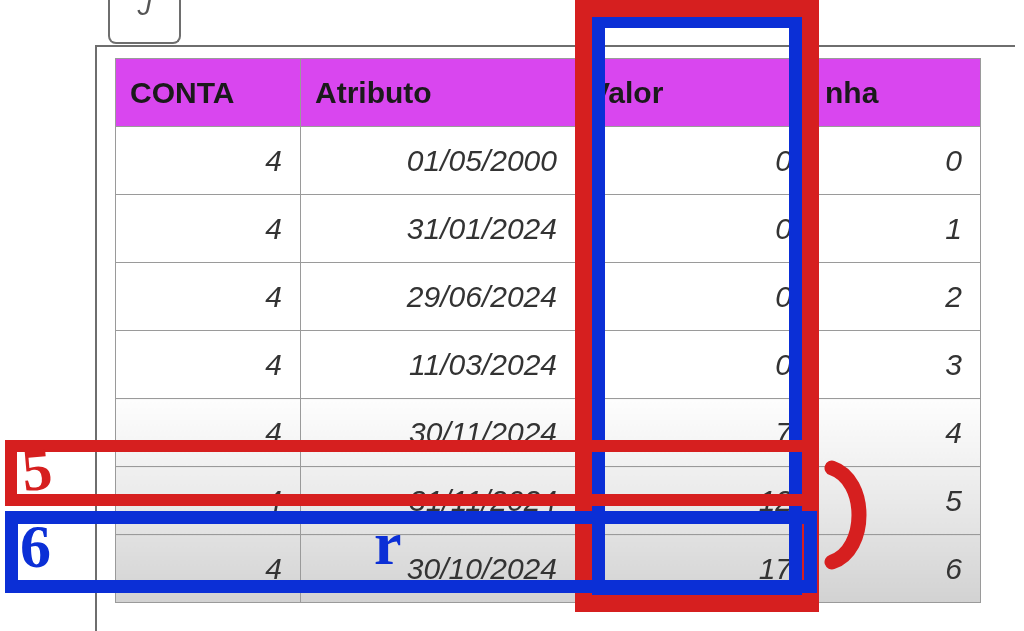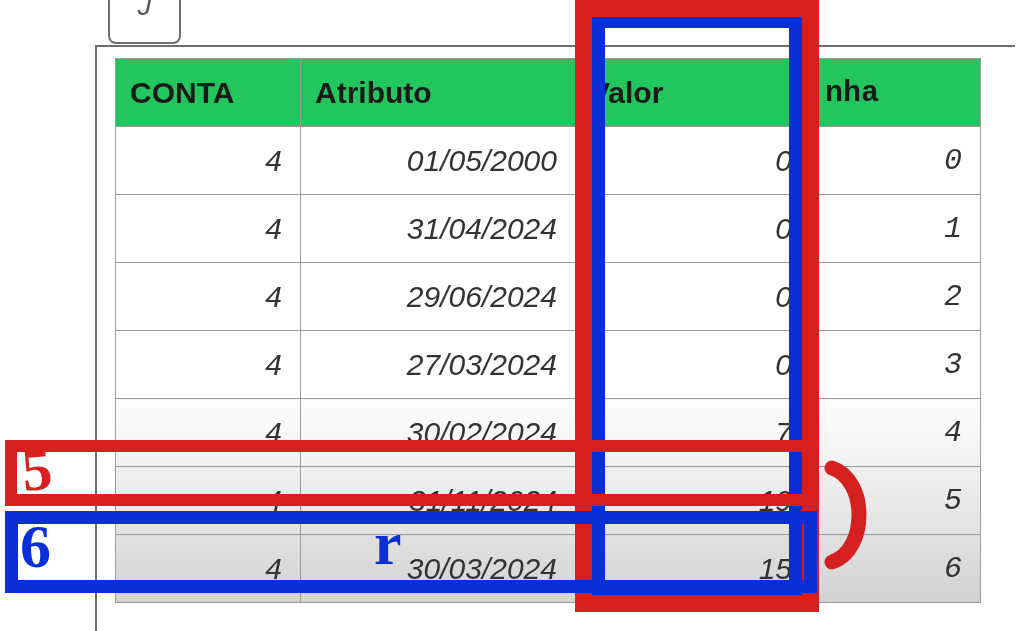--- a/index.html
+++ b/index.html
@@ -61,37 +61,37 @@
   }
   table.data th, table.data td {
     border: 1px solid #9a9a9a;
     height: 68px;
     box-sizing: border-box;
     font-size: 30px;
     padding: 0 18px 0 10px;
     vertical-align: middle;
   }
   table.data th {
-    background: #22c55e;
+    background: #d946ef;
     font-weight: 600;
     text-align: left;
     color: #1a1a1a;
     font-style: normal;
     padding-left: 14px;
   }
   table.data td {
     font-style: italic;
     color: #333333;
     text-align: right;
     background: #ffffff;
   }
   .col-conta    { width: 185px; }
   .col-atributo { width: 275px; text-align: right; margin-left: 12px; }
   .col-valor    { width: 235px; }
-  .col-linha    { width: 170px; font-family: Liberation Mono, monospace; }
+  .col-linha    { width: 170px; }
 
   table.data th.col-atributo { text-align: left; }
 
   
   tbody tr:nth-child(5) td { background: linear-gradient(#fdfdfd, #f1f1f1); }
   tbody tr:nth-child(6) td { background: linear-gradient(#f0f0f0, #e2e2e2); }
   tbody tr:nth-child(7) td { background: linear-gradient(#e1e1e1, #d2d2d2); }
 
   
   .ann { position: absolute; pointer-events: none; }
@@ -153,52 +153,52 @@
     </thead>
     <tbody>
       <tr>
         <td class="col-conta">4</td>
         <td class="col-atributo">01/05/2000</td>
         <td class="col-valor">0</td>
         <td class="col-linha">0</td>
       </tr>
       <tr>
         <td class="col-conta">4</td>
-        <td class="col-atributo">31/04/2024</td>
+        <td class="col-atributo">31/01/2024</td>
         <td class="col-valor">0</td>
         <td class="col-linha">1</td>
       </tr>
       <tr>
         <td class="col-conta">4</td>
         <td class="col-atributo">29/06/2024</td>
         <td class="col-valor">0</td>
         <td class="col-linha">2</td>
       </tr>
       <tr>
         <td class="col-conta">4</td>
-        <td class="col-atributo">27/03/2024</td>
+        <td class="col-atributo">11/03/2024</td>
         <td class="col-valor">0</td>
         <td class="col-linha">3</td>
       </tr>
       <tr>
         <td class="col-conta">4</td>
-        <td class="col-atributo">30/02/2024</td>
+        <td class="col-atributo">30/11/2024</td>
         <td class="col-valor">7</td>
         <td class="col-linha">4</td>
       </tr>
       <tr>
         <td class="col-conta">4</td>
         <td class="col-atributo">31/11/2024</td>
-        <td class="col-valor">19</td>
+        <td class="col-valor">12</td>
         <td class="col-linha">5</td>
       </tr>
       <tr>
         <td class="col-conta">4</td>
-        <td class="col-atributo">30/03/2024</td>
-        <td class="col-valor">15</td>
+        <td class="col-atributo">30/10/2024</td>
+        <td class="col-valor">17</td>
         <td class="col-linha">6</td>
       </tr>
     </tbody>
   </table>
 
   <div class="ann blue-col"></div>
   <div class="ann red-col"></div>
   <div class="ann red-row"></div>
   <div class="ann blue-row"></div>
 

